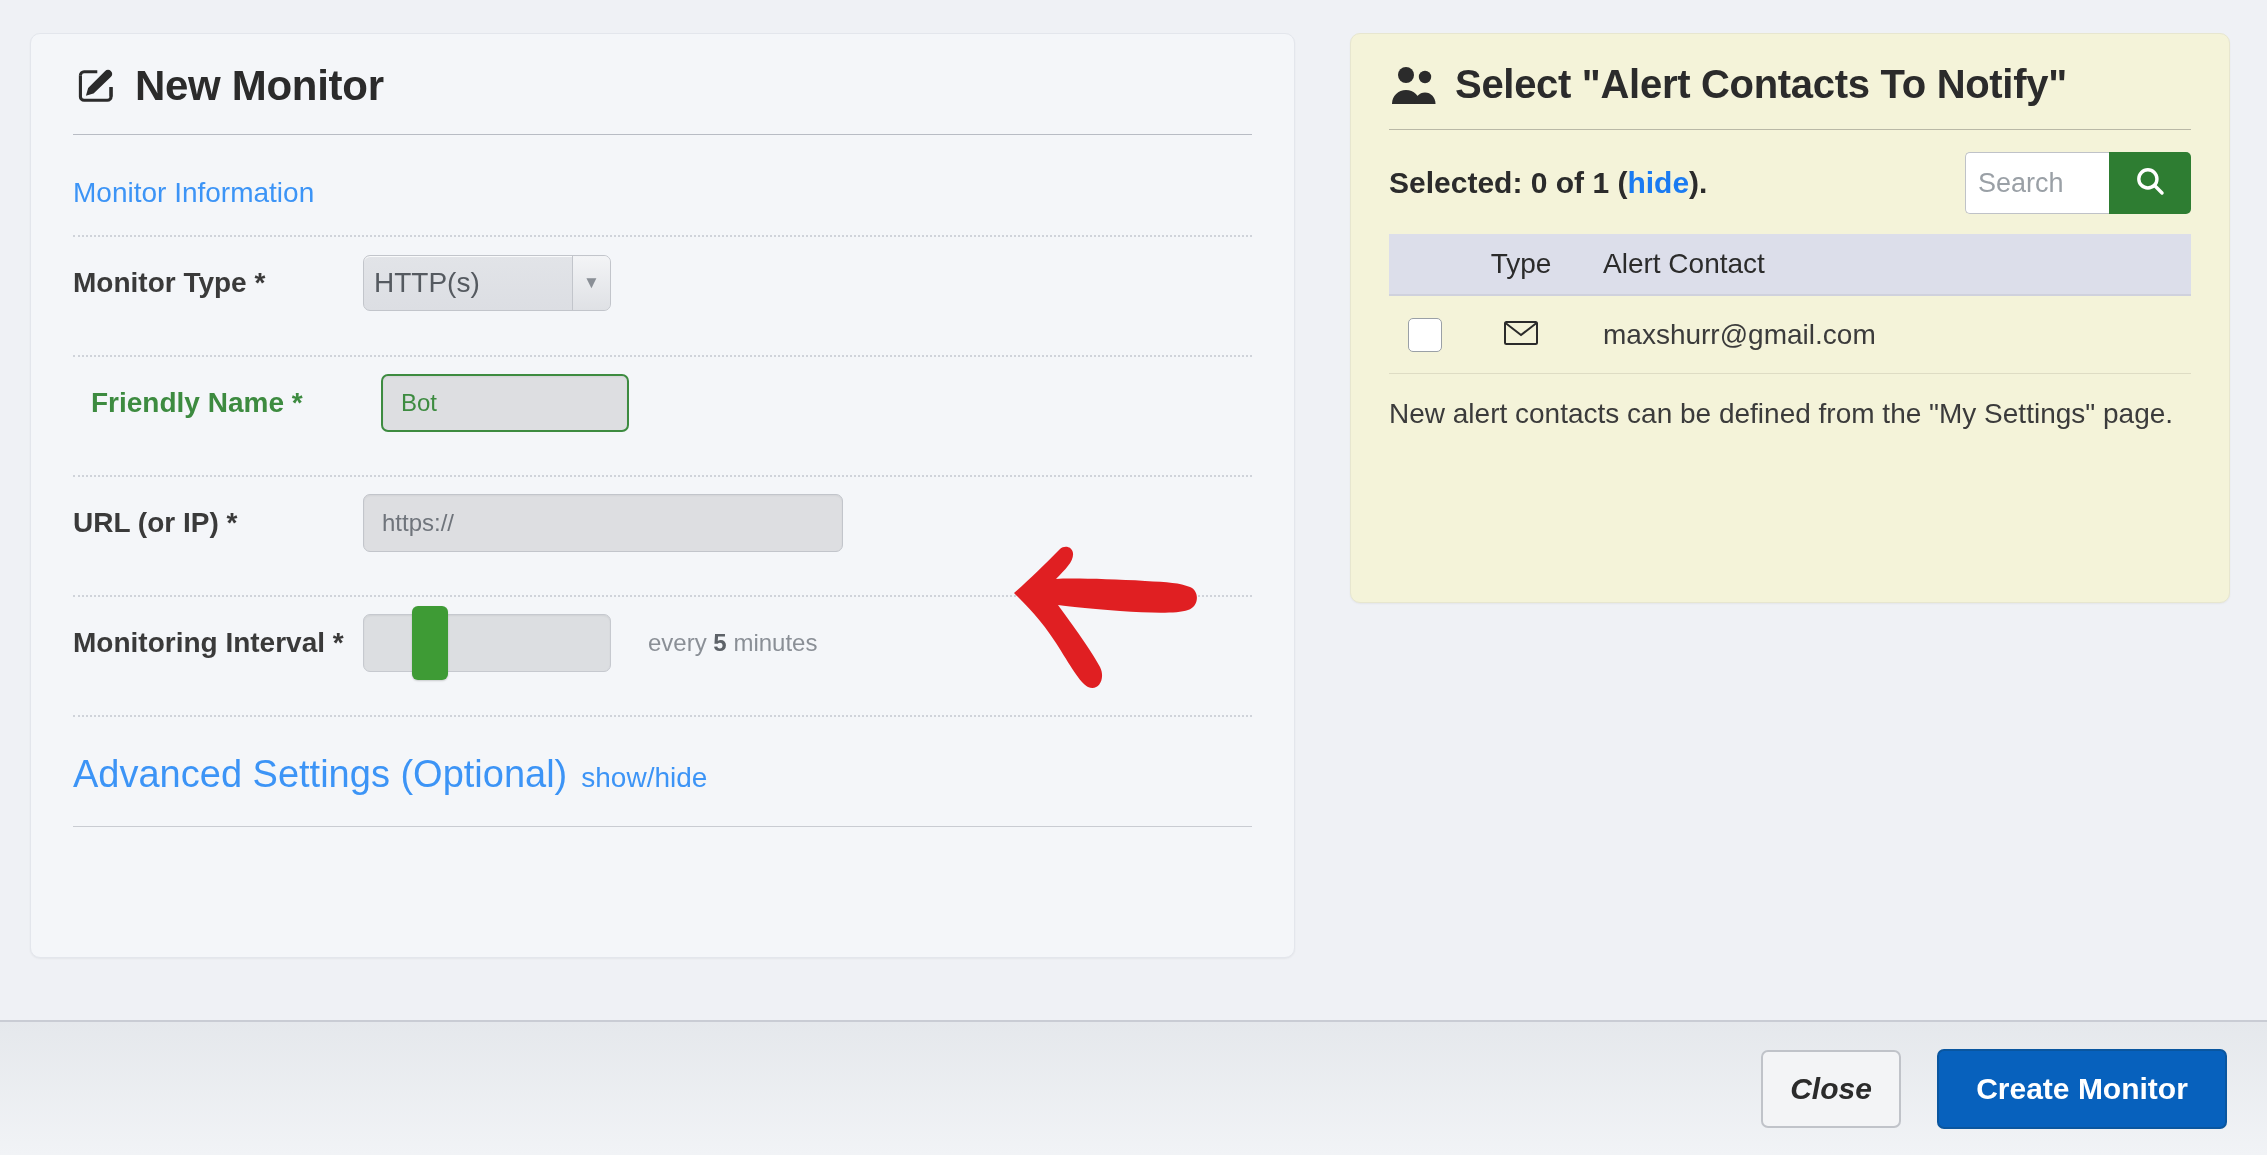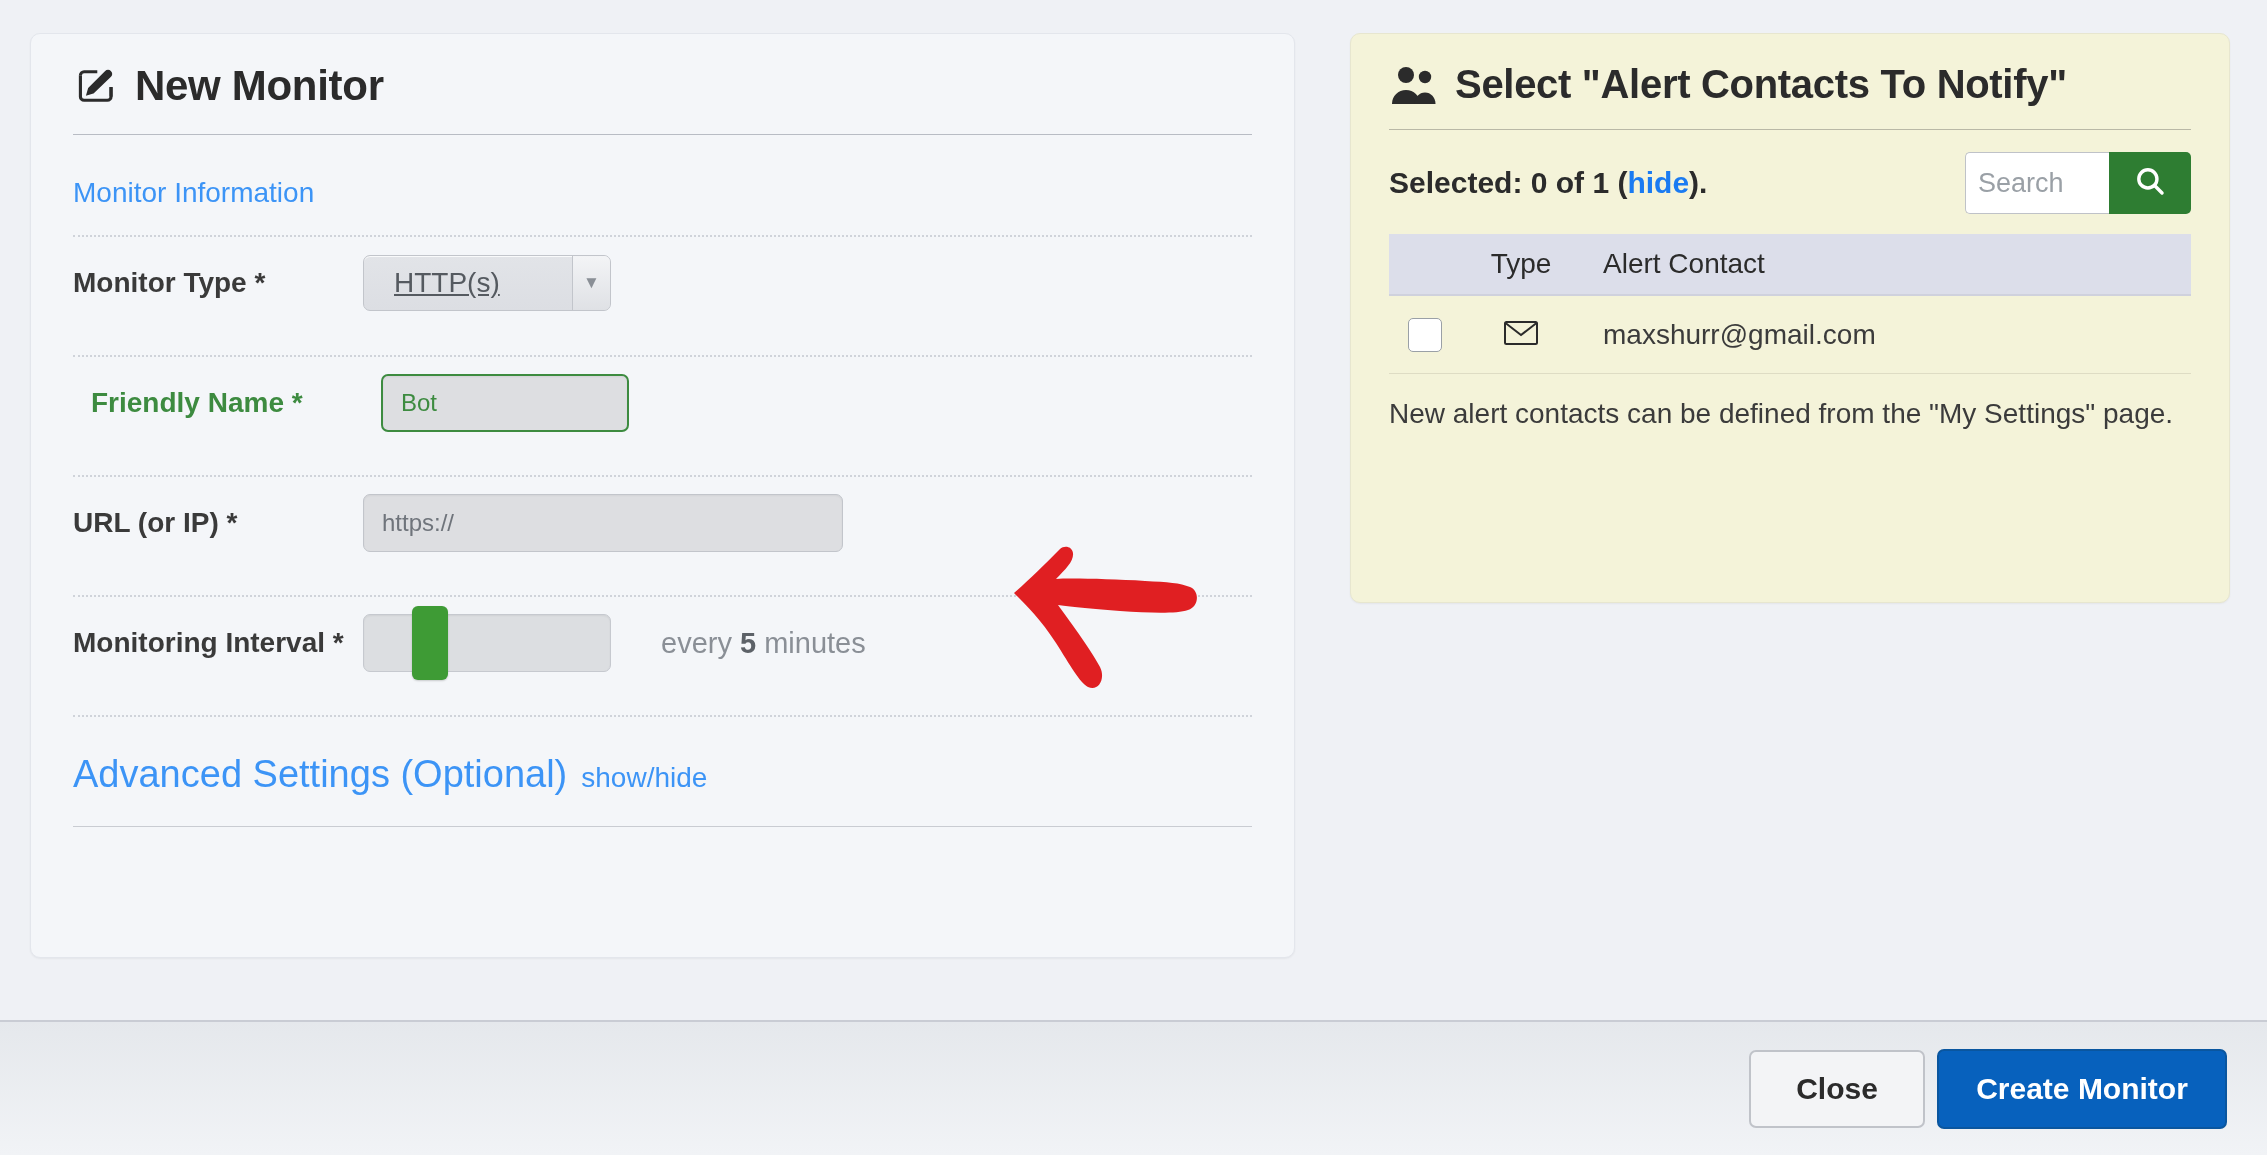--- a/index.html
+++ b/index.html
@@ -85,24 +85,23 @@
     width: 248px;
     height: 56px;
     background: linear-gradient(#e2e4e8, #dcdee3);
     border: 1px solid #c2c5cb;
     border-radius: 7px;
     display: flex;
     align-items: center;
     box-shadow: inset 0 1px 0 rgba(255,255,255,0.8);
   }
   .fake-select .sel-text {
-    padding-left: 30px;
+    padding-left: 10px;
     font-size: 28px;
     color: #555a60;
-    text-decoration: underline;
   }
   .fake-select .sel-arrow {
     position: absolute;
     right: 0; top: 0;
     width: 38px; height: 100%;
     border-left: 1px solid #c2c5cb;
     background: linear-gradient(#f3f4f6, #dfe1e5);
     border-radius: 0 6px 6px 0;
     display: flex; align-items: center; justify-content: center;
     color: #8a8f96;
@@ -144,22 +143,22 @@
   }
   .slider-handle {
     position: absolute;
     left: 48px; top: -9px;
     width: 36px; height: 74px;
     background: #3e9b35;
     border-radius: 6px;
     box-shadow: 0 1px 2px rgba(0,0,0,0.18);
   }
   .slider-caption {
-    margin-left: 50px;
-    font-size: 29px;
+    margin-left: 37px;
+    font-size: 24px;
     color: #8a8f96;
     white-space: nowrap;
   }
   .slider-caption b { color: #5d6268; font-weight: bold; }
 
   .adv-row {
     padding: 36px 42px 0 42px;
     display: flex;
     align-items: baseline;
   }
@@ -298,25 +297,26 @@
   .btn {
     font-size: 30px;
     font-weight: bold;
     border-radius: 7px;
     display: flex;
     align-items: center;
     justify-content: center;
     cursor: pointer;
   }
   .btn-close {
-    width: 176px; height: 78px;
+    width: 140px; height: 78px;
     background: #f3f4f6;
     border: 2px solid #c0c3c9;
     color: #2b2b2b;
-    margin-right: 12px;
+    margin-right: 36px;
+    font-style: italic;
   }
   .btn-create {
     width: 290px; height: 80px;
     background: #0761bd;
     border: 2px solid #0a569f;
     color: #ffffff;
   }
 
   
   .arrow-anno {

